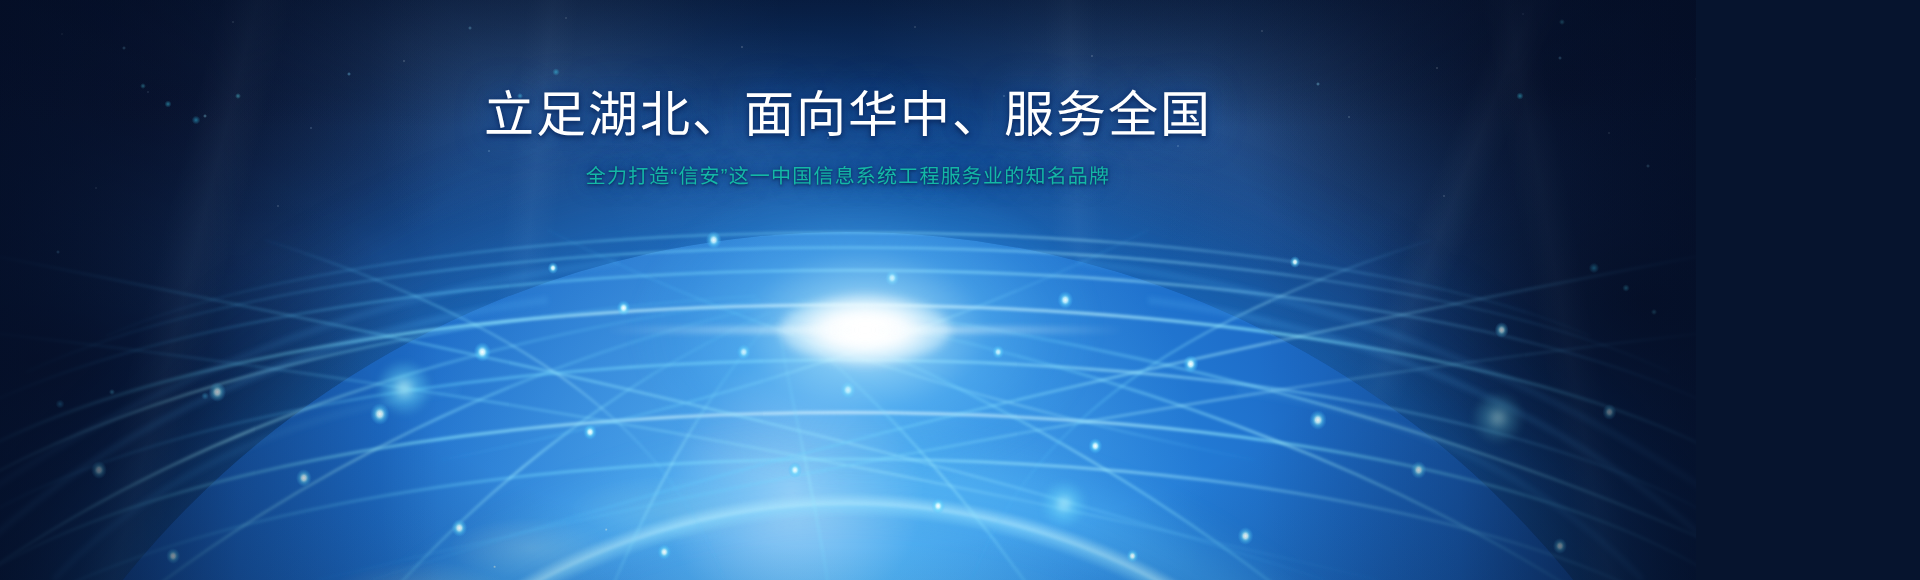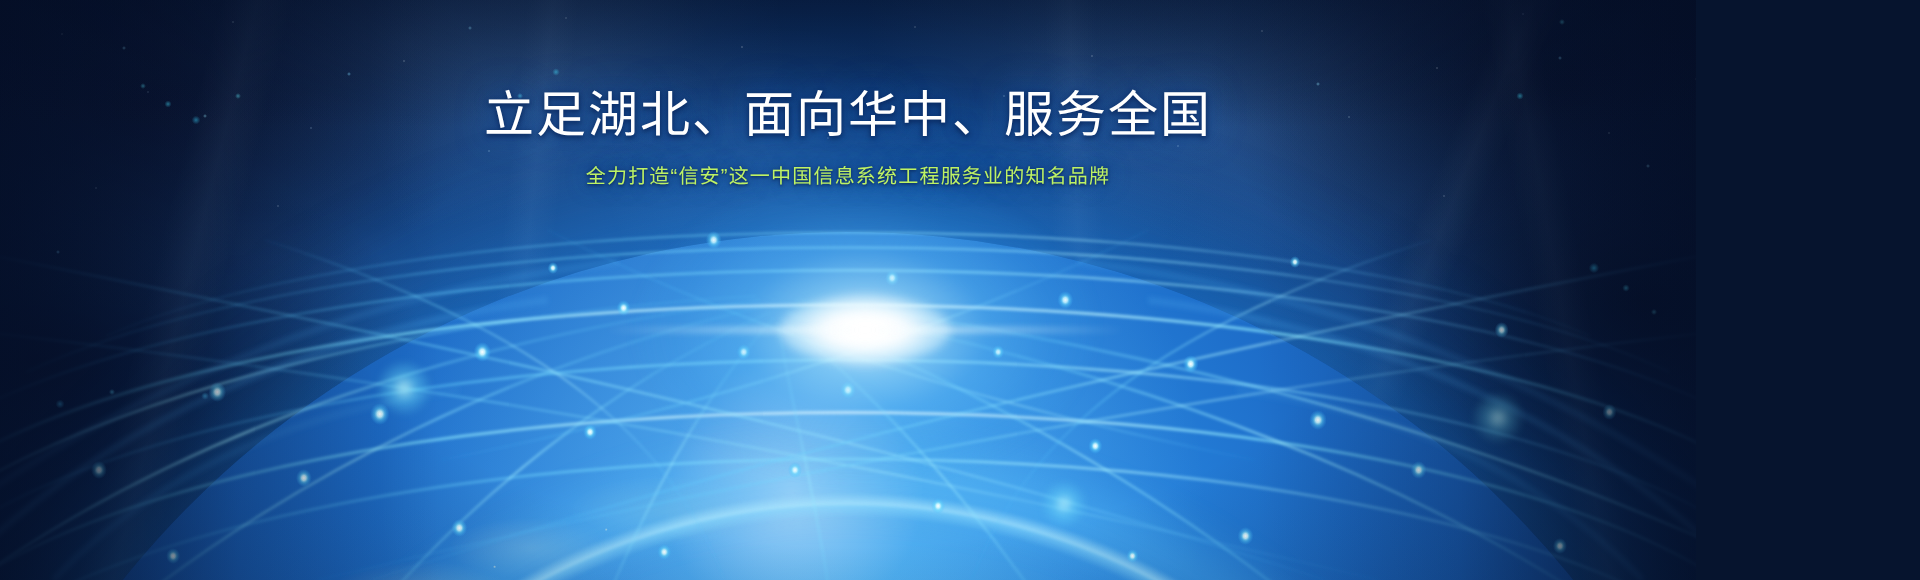--- a/index.html
+++ b/index.html
@@ -292,21 +292,21 @@
       0 0 14px rgba(14,52,118,.95),
       0 2px 5px rgba(6,28,72,.9),
       0 0 34px rgba(30,110,200,.65);
     white-space: nowrap;
   }
   .subhead {
     margin: 18px 0 16px 0;
     font-size: 20px;
     line-height: 28px;
     font-weight: 400;
-    color: #bef264;
+    color: #14b8a6;
     letter-spacing: 1.2px;
     text-shadow:
       0 0 10px rgba(12,46,108,.95),
       0 1px 3px rgba(6,26,66,.9),
       0 0 22px rgba(30,110,200,.5);
     white-space: nowrap;
   }
 </style>
 </head>
 <body>

